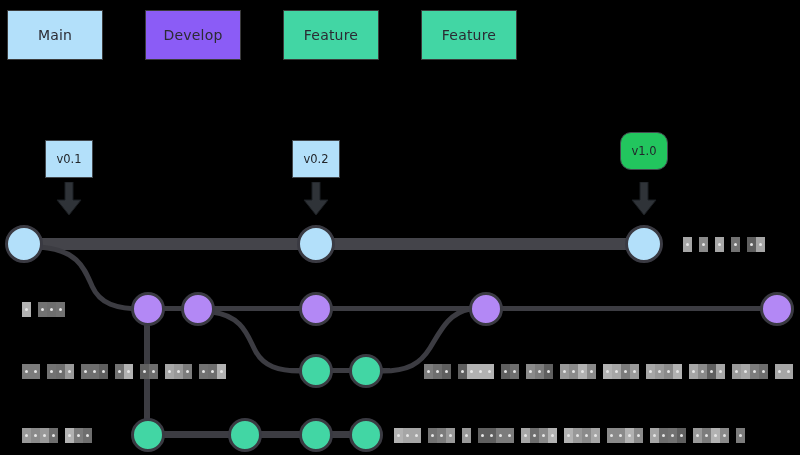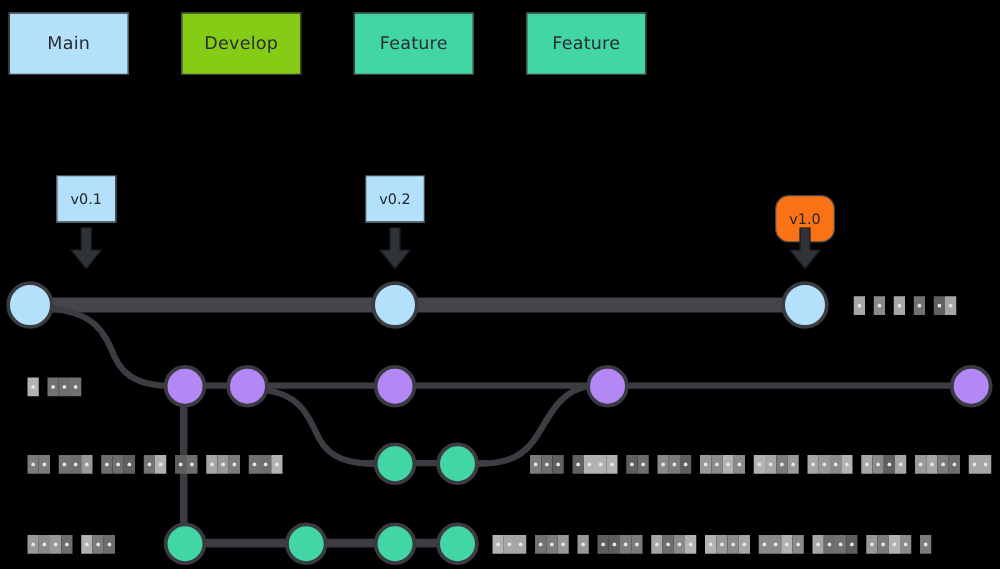--- a/index.html
+++ b/index.html
@@ -304,33 +304,33 @@
       </div>
       <svg class="tag-arrow" width="26" height="36" style="left: 56px; top: 182px;">
         <path d="M9 0 H17 V18 H25 L13 33 L1 18 H9 Z" fill="#2f3338" stroke="#1b1e22" stroke-width="1"></path>
       </svg>
       <div class="tag-box" style="left: 292px; top: 140px; width: 48px; height: 38px; background: rgb(179, 224, 250);">
         <span>v0.2</span>
       </div>
       <svg class="tag-arrow" width="26" height="36" style="left: 303px; top: 182px;">
         <path d="M9 0 H17 V18 H25 L13 33 L1 18 H9 Z" fill="#2f3338" stroke="#1b1e22" stroke-width="1"></path>
       </svg>
-      <div class="tag-box" style="left: 620px; top: 156px; width: 48px; height: 38px; background: #f97316; border-radius: 11px;">
+      <div class="tag-box" style="left: 620px; top: 132px; width: 48px; height: 38px; background: #22c55e; border-radius: 11px;">
         <span>v1.0</span>
       </div>
       <svg class="tag-arrow" width="26" height="36" style="left: 631px; top: 182px;">
         <path d="M9 0 H17 V18 H25 L13 33 L1 18 H9 Z" fill="#2f3338" stroke="#1b1e22" stroke-width="1"></path>
       </svg>
     </div>
 
   <div id="legend-layer">
       <div class="legend-box" style="left: 7px; top: 10px; width: 96px; height: 50px; background: rgb(179, 224, 250);">
         <span>Main</span>
       </div>
-      <div class="legend-box" style="left: 145px; top: 10px; width: 96px; height: 50px; background: #84cc16;">
+      <div class="legend-box" style="left: 145px; top: 10px; width: 96px; height: 50px; background: #8b5cf6;">
         <span>Develop</span>
       </div>
       <div class="legend-box" style="left: 283px; top: 10px; width: 96px; height: 50px; background: rgb(66, 214, 164);">
         <span>Feature</span>
       </div>
       <div class="legend-box" style="left: 421px; top: 10px; width: 96px; height: 50px; background: rgb(66, 214, 164);">
         <span>Feature</span>
       </div>
     </div>
 

